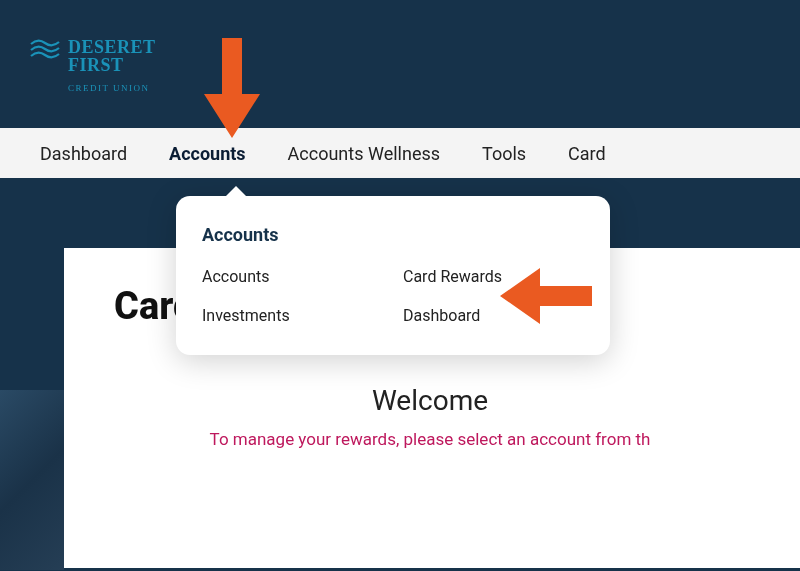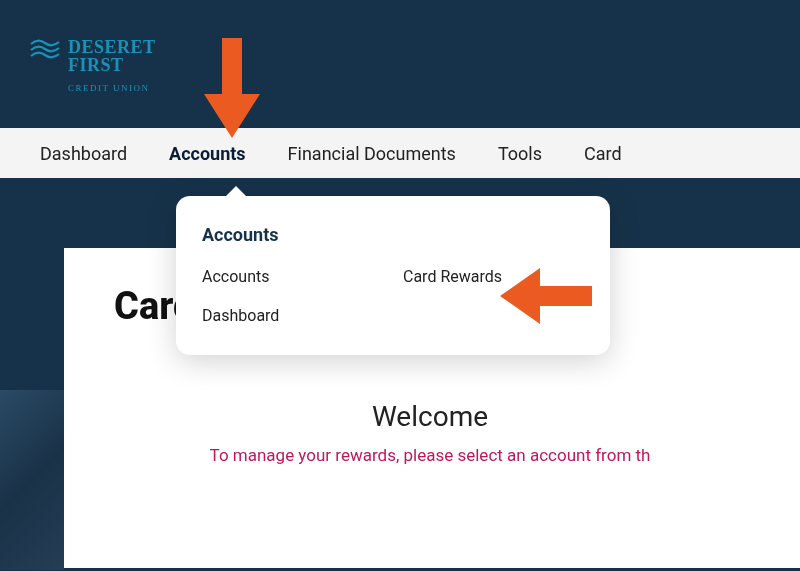--- a/index.html
+++ b/index.html
@@ -80,21 +80,20 @@
       font-weight: 800;
       color: #111;
       margin-top: 6px;
     }
     .welcome-section {
       text-align: center;
       position: absolute;
       top: 136px;
       left: 0;
       right: 4px;
-      margin-top: 16px;
     }
     .welcome-title {
       font-size: 28px;
       color: #222;
       font-weight: 400;
       margin-bottom: 12px;
     }
     .welcome-text {
       font-size: 17px;
       color: #be185d;
@@ -187,21 +186,21 @@
       <div class="logo-main">DESERET</div>
       <div class="logo-main">FIRST</div>
       <div class="logo-sub">CREDIT UNION</div>
     </div>
   </div>
 </div>
 
 <div class="nav">
   <div class="nav-item">Dashboard</div>
   <div class="nav-item active">Accounts</div>
-  <div class="nav-item">Financial Documents</div>
+  <div class="nav-item">Accounts Wellness</div>
   <div class="nav-item">Tools</div>
   <div class="nav-item">Card</div>
 </div>
 
 <div class="hero-band"></div>
 
 <div class="content">
   <div class="page-title">Card</div>
   <div class="welcome-section">
     <div class="welcome-title">Welcome</div>
@@ -209,20 +208,21 @@
   </div>
 </div>
 
 <div class="mountain-strip"></div>
 
 <div class="dropdown">
   <div class="dd-title">Accounts</div>
   <div class="dd-grid">
     <div class="dd-link">Accounts</div>
     <div class="dd-link">Card Rewards</div>
+    <div class="dd-link">Investments</div>
     <div class="dd-link">Dashboard</div>
   </div>
 </div>
 
 <div class="arrow-down">
   <svg width="56" height="100" viewBox="0 0 56 100">
     <path d="M18 0 L38 0 L38 56 L56 56 L28 100 L0 56 L18 56 Z" fill="#ea5a21"></path>
   </svg>
 </div>
 

